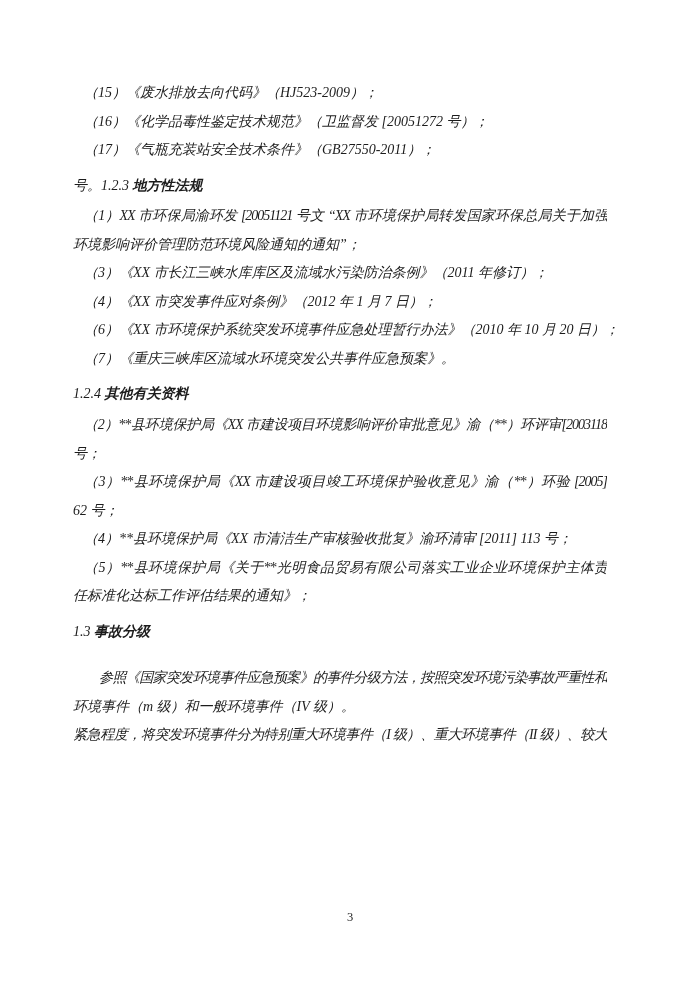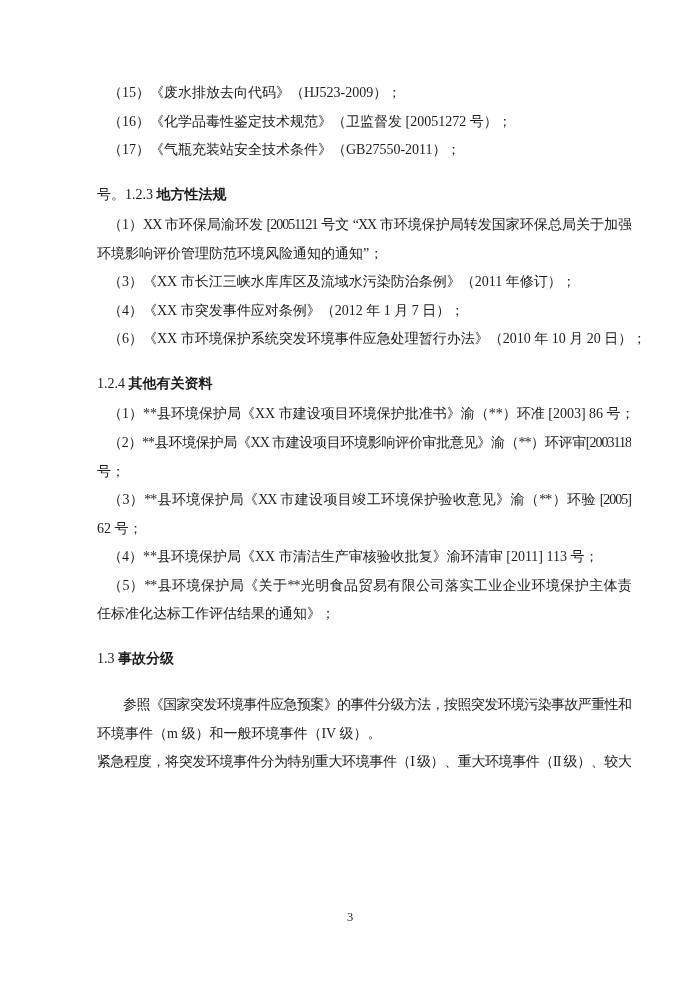--- a/index.html
+++ b/index.html
@@ -12,41 +12,42 @@
     width: 700px;
     height: 990px;
     margin: 0 auto;
     background: #ffffff;
     overflow: hidden;
     font-family: "Liberation Serif", "DejaVu Serif", serif;
     color: #1c1c1c;
   }
   .content {
     position: absolute;
-    left: 97px;
+    left: 73px;
     top: 79px;
     width: 534px;
+    font-style: italic;
   }
   .line {
     height: 28.55px;
     line-height: 28.55px;
     font-size: 14px;
     white-space: nowrap;
   }
   
   .line.fill {
     white-space: normal;
     overflow: hidden;
     letter-spacing: -1px;
     text-align: justify;
     text-align-last: justify;
   }
   .line.indent-item { text-indent: 11px; }
   .line.indent-para { text-indent: 26px; }
-  .line.heading { margin-top: 15px; margin-bottom: 3px; }
+  .line.heading { margin-top: 6px; margin-bottom: 3px; }
   .line.para-start { margin-top: 19px; }
   .seg-bold {
     font-weight: bold;
     font-family: "Liberation Sans", "DejaVu Sans", sans-serif;
   }
   .page-number {
     position: absolute;
     top: 910px;
     left: 0;
     width: 100%;
@@ -62,22 +63,22 @@
   <div class="content" id="doc-content">
       <div class="line indent-item"><span class="seg">（15）《废水排放去向代码》（HJ523-2009）；</span></div>
       <div class="line indent-item"><span class="seg">（16）《化学品毒性鉴定技术规范》（卫监督发 [20051272 号）；</span></div>
       <div class="line indent-item"><span class="seg">（17）《气瓶充装站安全技术条件》（GB27550-2011）；</span></div>
       <div class="line heading"><span class="seg">号。</span><span class="seg">1.2.3 </span><span class="seg-bold">地方性法规</span></div>
       <div class="line indent-item fill"><span class="seg">（1）XX 市环保局渝环发 [20051121 号文 “XX 市环境保护局转发国家环保总局关于加强</span></div>
       <div class="line"><span class="seg">环境影响评价管理防范环境风险通知的通知”；</span></div>
       <div class="line indent-item"><span class="seg">（3）《XX 市长江三峡水库库区及流域水污染防治条例》（2011 年修订）；</span></div>
       <div class="line indent-item"><span class="seg">（4）《XX 市突发事件应对条例》（2012 年 1 月 7 日）；</span></div>
       <div class="line indent-item"><span class="seg">（6）《XX 市环境保护系统突发环境事件应急处理暂行办法》（2010 年 10 月 20 日）；</span></div>
+      <div class="line indent-item"><span class="seg">（7）《重庆三峡库区流域水环境突发公共事件应急预案》。</span></div>
       <div class="line heading"><span class="seg">1.2.4 </span><span class="seg-bold">其他有关资料</span></div>
-      <div class="line indent-item"><span class="seg">（1）**县环境保护局《XX 市建设项目环境保护批准书》渝（**）环准 [2003] 86 号；</span></div>
       <div class="line indent-item fill"><span class="seg">（2）**县环境保护局《XX 市建设项目环境影响评价审批意见》渝（**）环评审[2003118</span></div>
       <div class="line"><span class="seg">号；</span></div>
       <div class="line indent-item fill"><span class="seg">（3）**县环境保护局《XX 市建设项目竣工环境保护验收意见》渝（**）环验 [2005]</span></div>
       <div class="line"><span class="seg">62 号；</span></div>
       <div class="line indent-item"><span class="seg">（4）**县环境保护局《XX 市清洁生产审核验收批复》渝环清审 [2011] 113 号；</span></div>
       <div class="line indent-item fill"><span class="seg">（5）**县环境保护局《关于**光明食品贸易有限公司落实工业企业环境保护主体责</span></div>
       <div class="line"><span class="seg">任标准化达标工作评估结果的通知》；</span></div>
       <div class="line heading"><span class="seg">1.3 </span><span class="seg-bold">事故分级</span></div>
       <div class="line indent-para fill para-start"><span class="seg">参照《国家突发环境事件应急预案》的事件分级方法，按照突发环境污染事故严重性和</span></div>
       <div class="line"><span class="seg">环境事件（m 级）和一般环境事件（IV 级）。</span></div>

